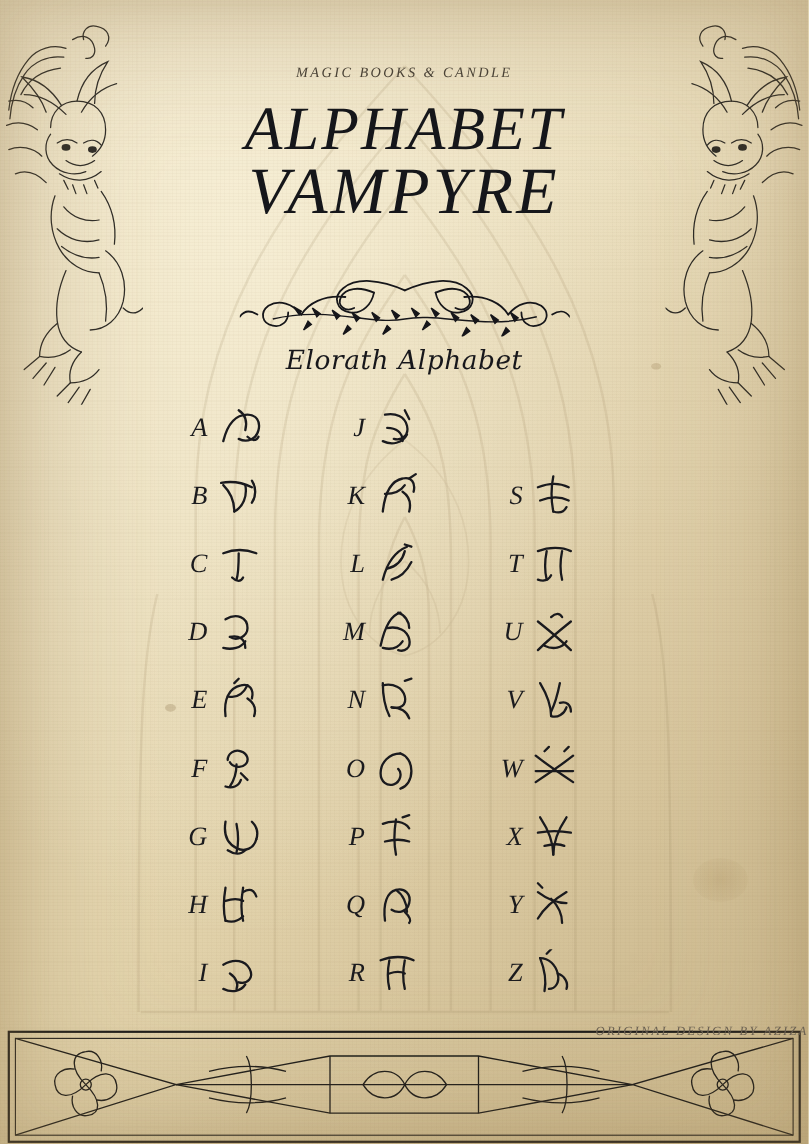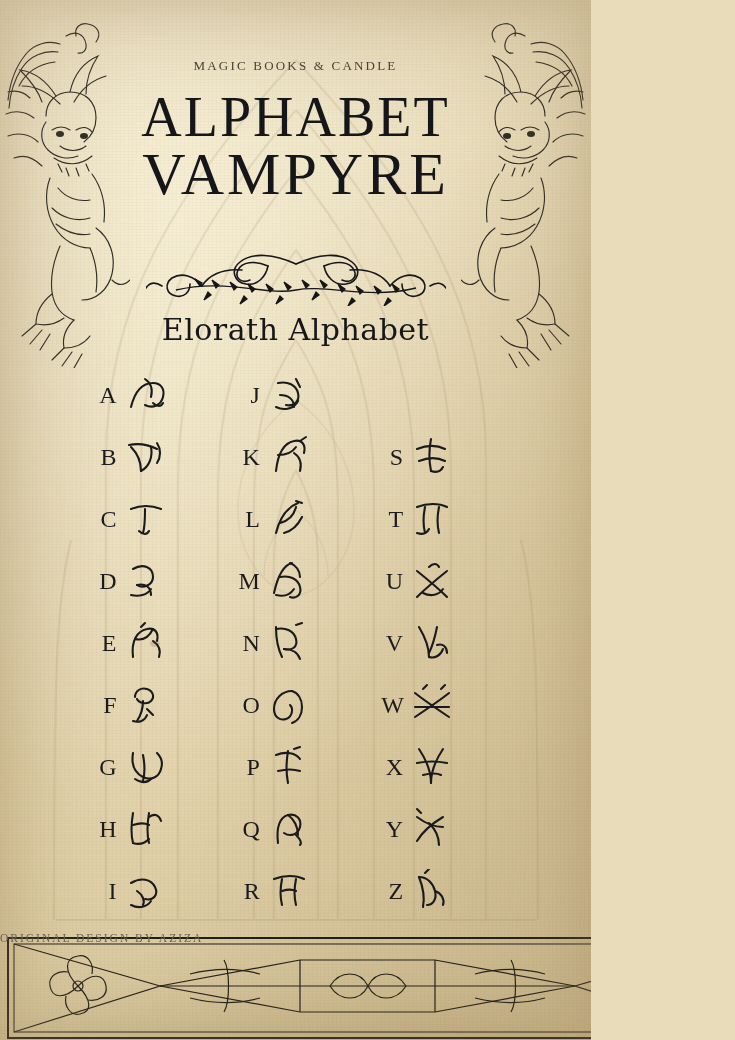--- a/index.html
+++ b/index.html
@@ -9,27 +9,28 @@
   body {
     width: 735px;
     height: 1040px;
     overflow: hidden;
     font-family: "Liberation Serif", serif;
     background: #e8dcbb;
   }
 
   .page {
     position: relative;
-    width: 591px;
+    width: 735px;
     height: 1040px;
     background:
       radial-gradient(ellipse at 30% 20%, rgba(255,250,230,0.55) 0%, rgba(255,250,230,0) 55%),
       radial-gradient(ellipse at 80% 85%, rgba(180,155,110,0.35) 0%, rgba(180,155,110,0) 60%),
       linear-gradient(160deg, #efe4c6 0%, #e9dcba 35%, #e4d5ae 70%, #dccda4 100%);
     overflow: hidden;
+    font-style: italic;
   }
 
   
   .grain {
     position: absolute;
     inset: 0;
     background-image:
       repeating-linear-gradient(0deg, rgba(120,95,55,0.035) 0px, rgba(120,95,55,0.035) 1px, rgba(0,0,0,0) 1px, rgba(0,0,0,0) 3px),
       repeating-linear-gradient(90deg, rgba(120,95,55,0.03) 0px, rgba(120,95,55,0.03) 1px, rgba(0,0,0,0) 1px, rgba(0,0,0,0) 4px);
     pointer-events: none;
@@ -108,21 +109,21 @@
 
   .flourish {
     margin: 6px auto 0;
     width: 300px;
     height: 56px;
   }
 
   .subtitle {
     margin-top: 2px;
     font-family: "DejaVu Serif", serif;
-    font-size: 30px;
+    font-size: 24px;
     color: #17171b;
     letter-spacing: 0.5px;
   }
 
   .grid {
     margin: 26px auto 0;
     width: 430px;
     display: grid;
     grid-template-columns: 1fr 1fr 1fr;
     row-gap: 17px;
@@ -151,21 +152,21 @@
     width: 46px;
     height: 44px;
     display: block;
   }
 
   .credit {
     position: absolute;
     left: 0;
     right: 0;
     bottom: 96px;
-    text-align: left;
+    text-align: right;
     font-family: "Liberation Serif", serif;
     font-size: 11.5px;
     letter-spacing: 2px;
     color: #6b6152;
     text-transform: uppercase;
     z-index: 3;
   }
 
   .stain {
     position: absolute;

